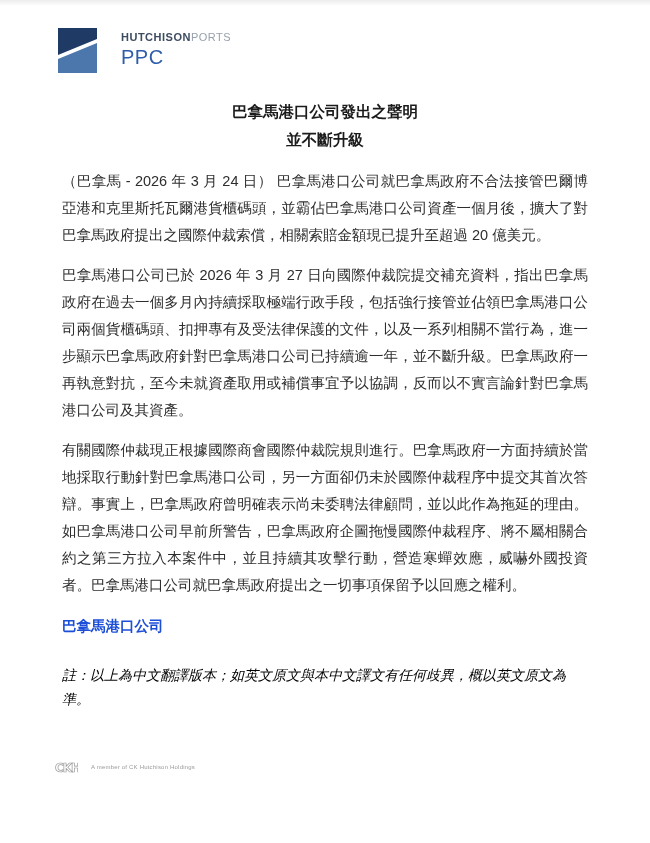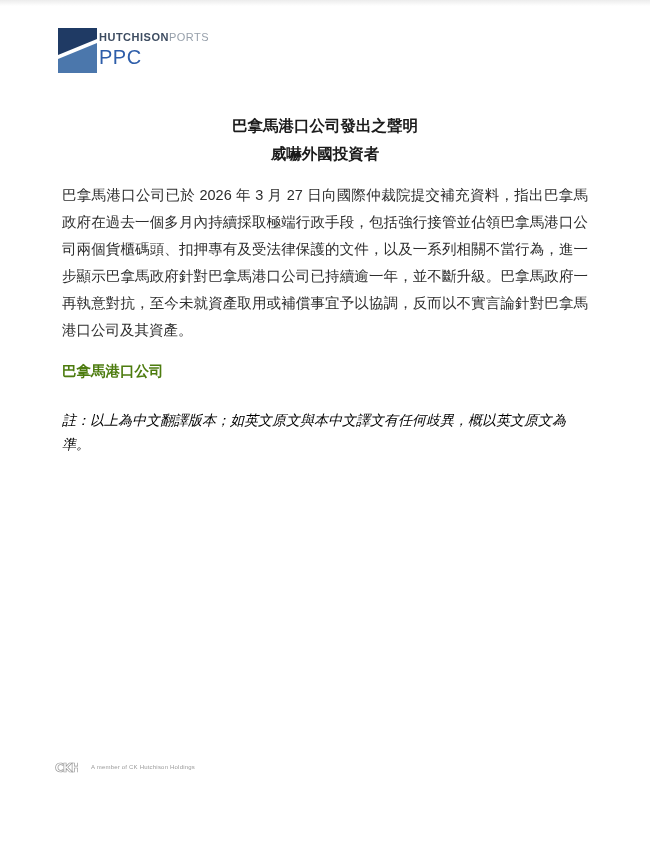--- a/index.html
+++ b/index.html
@@ -10,34 +10,34 @@
     background: #ffffff;
     overflow: hidden;
     font-family: "Liberation Sans", "DejaVu Sans", sans-serif;
   }
   .page-top-shade {
     position: absolute; top: 0; left: 0; right: 0; height: 6px;
     background: linear-gradient(#ececec, #ffffff);
   }
 
   
-  .brand { position: absolute; left: 58px; top: 28px; display: flex; gap: 2px; justify-content: center; }
+  .brand { position: absolute; left: 58px; top: 28px; display: flex; gap: 24px; justify-content: center; }
   .brand-square svg { display: block; }
   .brand-text { display: flex; flex-direction: column; padding-top: 3px; }
   .brand-row1 { font-size: 11px; letter-spacing: 0.5px; line-height: 13px; white-space: nowrap; }
   .b-bold { font-weight: bold; color: #3d4c61; }
   .b-light { font-weight: normal; color: #97a0ab; }
   .brand-row2 { font-size: 20px; font-weight: normal; color: #2d5da9; letter-spacing: 0.5px; line-height: 22px; margin-top: 2px; }
 
   
   .content { position: absolute; left: 62px; width: 526px; top: 94px; color: #2d2d2d; }
-  .doc-title { text-align: center; font-weight: bold; font-size: 15.5px; line-height: 28px; color: #1b1b1b; margin: 18px 0 14px 0; }
+  .doc-title { text-align: center; font-weight: bold; font-size: 15.5px; line-height: 28px; color: #1b1b1b; margin: 4px 0 14px 0; }
   .doc-title span { display: block; }
   .para { font-size: 14.5px; line-height: 27px; text-align: justify; text-justify: inter-ideograph; margin: 0 0 13px 0; }
-  .signature { font-weight: bold; font-size: 14.5px; margin: 18px 0 0 0; color: #4d7c0f; }
+  .signature { font-weight: bold; font-size: 14.5px; margin: 18px 0 0 0; color: #1d4ed8; }
   .note { font-style: italic; font-size: 14px; line-height: 24px; margin: 27px 0 0 0; color: #000000; }
 
   
   .footer { position: absolute; left: 54px; top: 759px; display: flex; align-items: center; gap: 13px; }
   .ckh-logo svg { display: block; }
   .member-text { font-size: 6px; color: #9a9a9a; letter-spacing: 0.2px; }
 </style>
 </head>
 <body>
 
@@ -55,23 +55,25 @@
       <div class="brand-row1">
         <span class="b-bold">HUTCHISON</span><span class="b-light">PORTS</span>
       </div>
       <div class="brand-row2">PPC</div>
     </div>
   </div>
 
   <div class="content">
     <h1 class="doc-title">
       <span>巴拿馬港口公司發出之聲明</span>
-      <span>威嚇外國投資者</span>
+      <span>並不斷升級</span>
     </h1>
+    <p class="para">（巴拿馬 - 2026 年 3 月 24 日） 巴拿馬港口公司就巴拿馬政府不合法接管巴爾博亞港和克里斯托瓦爾港貨櫃碼頭，並霸佔巴拿馬港口公司資產一個月後，擴大了對巴拿馬政府提出之國際仲裁索償，相關索賠金額現已提升至超過 20 億美元。</p>
     <p class="para">巴拿馬港口公司已於 2026 年 3 月 27 日向國際仲裁院提交補充資料，指出巴拿馬政府在過去一個多月內持續採取極端行政手段，包括強行接管並佔領巴拿馬港口公司兩個貨櫃碼頭、扣押專有及受法律保護的文件，以及一系列相關不當行為，進一步顯示巴拿馬政府針對巴拿馬港口公司已持續逾一年，並不斷升級。巴拿馬政府一再執意對抗，至今未就資產取用或補償事宜予以協調，反而以不實言論針對巴拿馬港口公司及其資產。</p>
+    <p class="para">有關國際仲裁現正根據國際商會國際仲裁院規則進行。巴拿馬政府一方面持續於當地採取行動針對巴拿馬港口公司，另一方面卻仍未於國際仲裁程序中提交其首次答辯。事實上，巴拿馬政府曾明確表示尚未委聘法律顧問，並以此作為拖延的理由。如巴拿馬港口公司早前所警告，巴拿馬政府企圖拖慢國際仲裁程序、將不屬相關合約之第三方拉入本案件中，並且持續其攻擊行動，營造寒蟬效應，威嚇外國投資者。巴拿馬港口公司就巴拿馬政府提出之一切事項保留予以回應之權利。</p>
     <p class="signature">巴拿馬港口公司</p>
     <p class="note">註：以上為中文翻譯版本；如英文原文與本中文譯文有任何歧異，概以英文原文為準。</p>
   </div>
 
   <div class="footer">
     <div class="ckh-logo">
       <svg width="24" height="16" viewBox="0 0 24 16" xmlns="http://www.w3.org/2000/svg" aria-hidden="true">
         <text x="1" y="12.5" font-family="DejaVu Sans, sans-serif" font-size="12" font-weight="bold" fill="none" stroke="#9a9a9a" stroke-width="0.7" letter-spacing="-1">CKH</text>
       </svg>
     </div>

